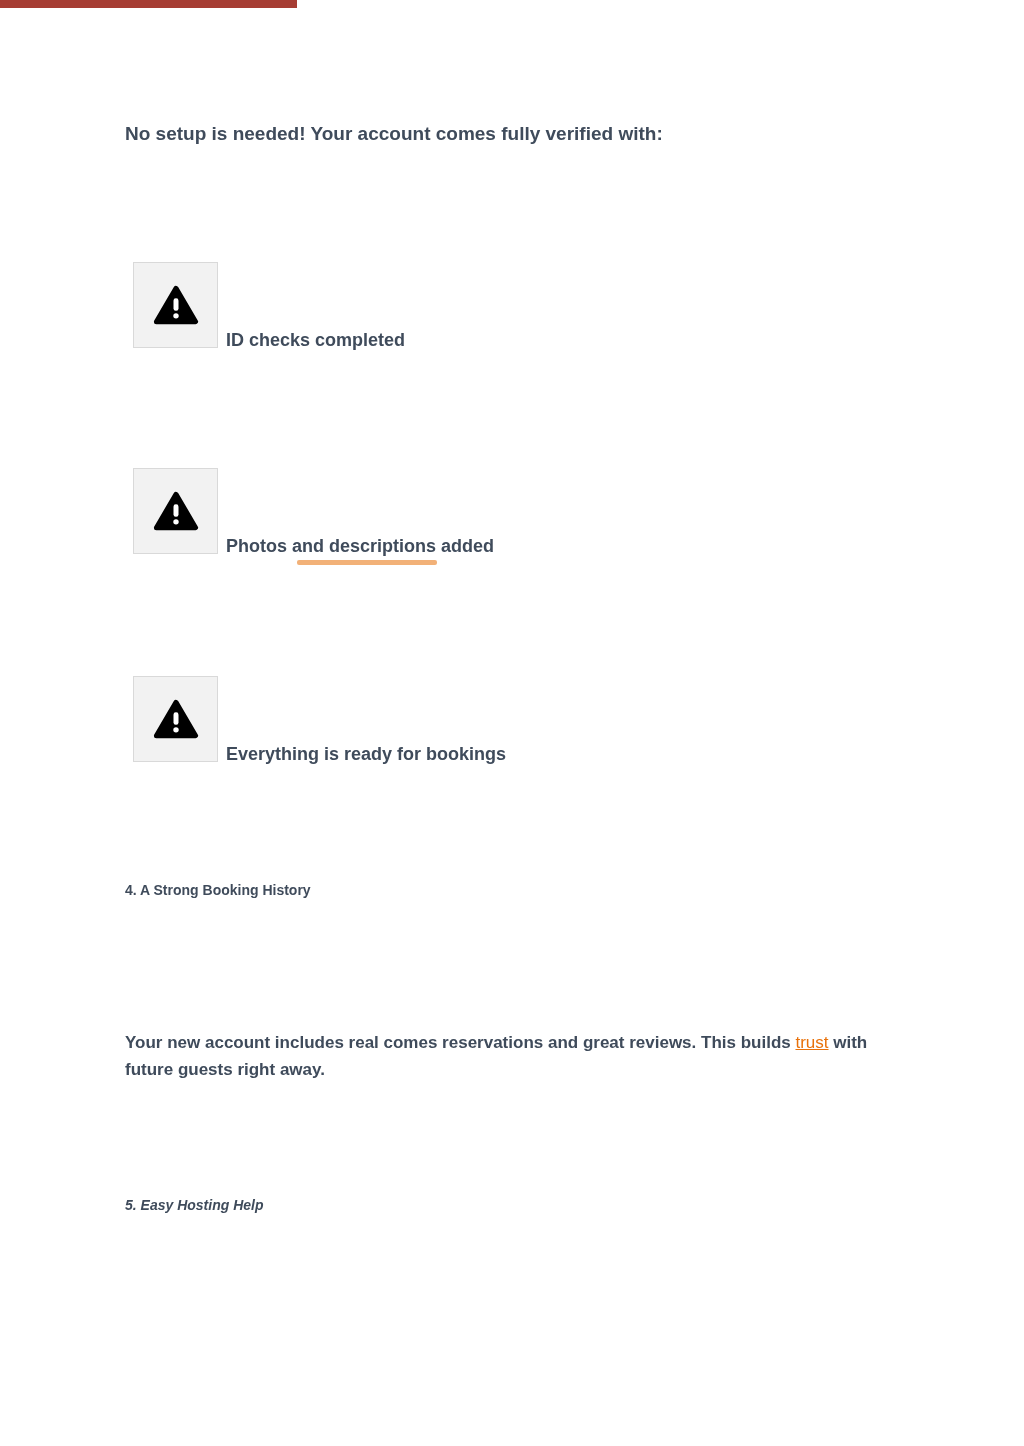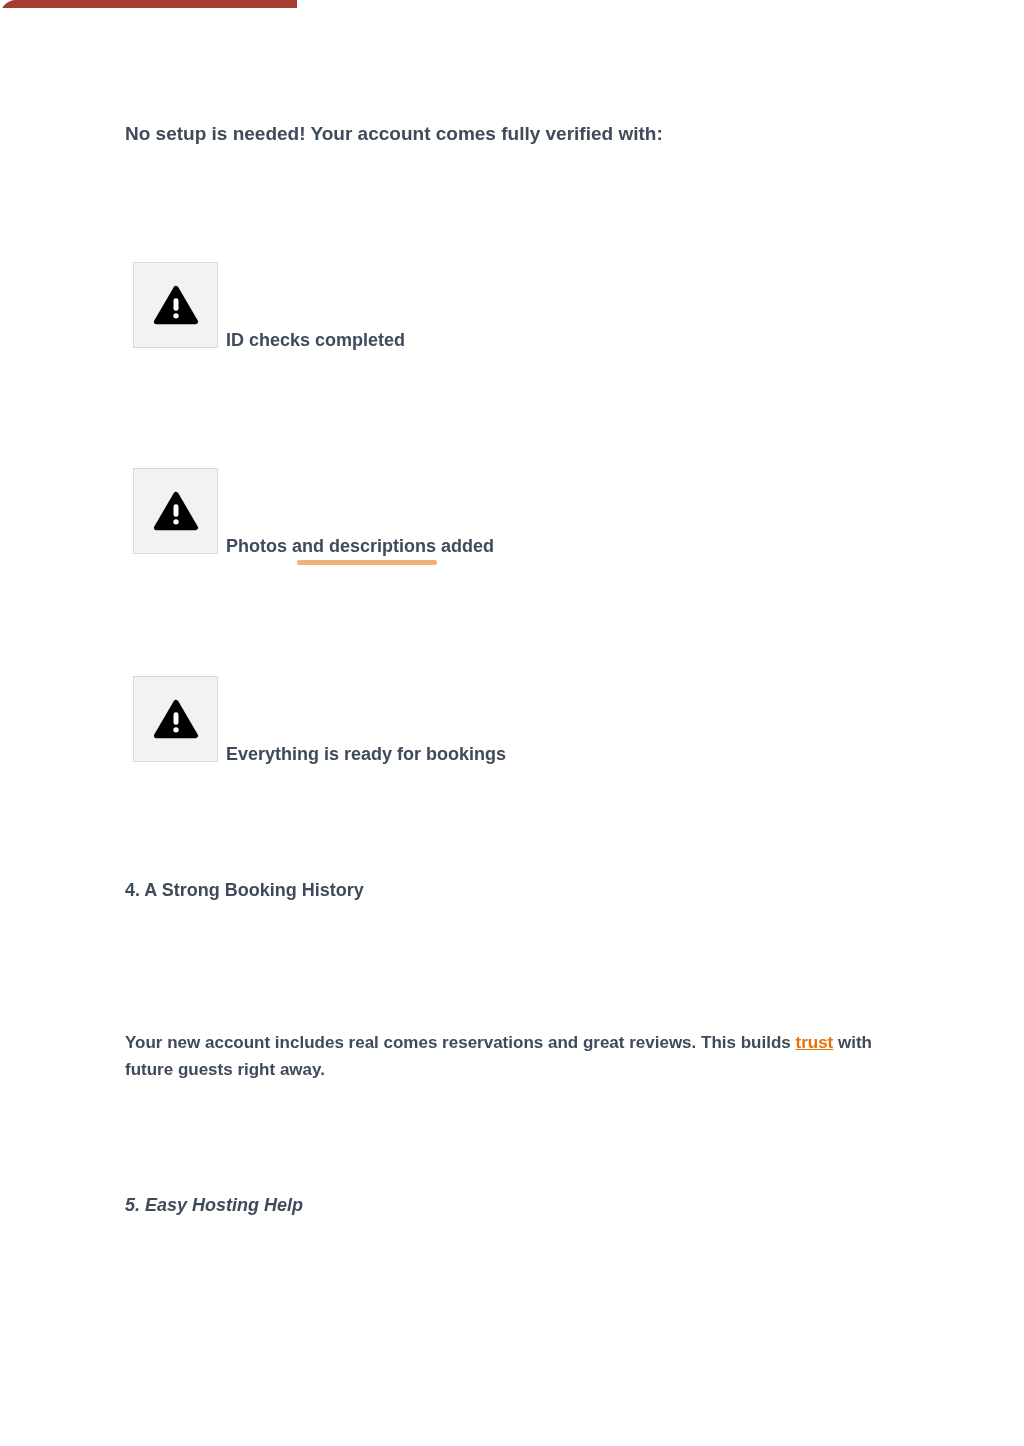--- a/index.html
+++ b/index.html
@@ -4,21 +4,20 @@
 <style>
   * { margin:0; padding:0; box-sizing:border-box; }
   html,body { background:#ffffff; }
   .page {
     position:relative;
     width:1024px; height:1446px;
     background:#ffffff;
     overflow:hidden;
     font-family:"Liberation Sans","DejaVu Sans",sans-serif;
     color:#3f4b5b;
-    border-radius:16px;
   }
   .top-bar {
     position:absolute; left:0; top:0;
     width:297px; height:8px;
     background:#a63d33;
   }
   .intro-heading {
     position:absolute; left:125px; top:123px;
     font-size:19px; font-weight:bold;
     color:#3f4b5b; white-space:nowrap;
@@ -42,36 +41,36 @@
   .item-3 { top:676px;padding-left:12px; }
   .obscured-link {
     position:absolute; left:164px; top:92px;
     width:140px; height:5px;
     background:rgba(232,113,10,0.55);
     border-radius:2px;
     filter:blur(0.6px);
   }
   .section-heading {
     position:absolute; left:125px;
-    font-size:18px; font-weight:bold; line-height:21px;
+    font-size:14px; font-weight:bold; line-height:21px;
     color:#3f4b5b; white-space:nowrap;
   }
   .heading-4 { top:880px; }
   .heading-5 { top:1195px;font-style:italic; }
   .body-paragraph {
     position:absolute; left:125px; top:1029px;
     width:762px;
     font-size:17px; font-weight:bold;
     line-height:27px;
     color:#3f4b5b;
   }
   .text-link {
     color:#e8710a;
     text-decoration:underline;
-    font-weight:bold;
+    font-weight:normal;
     cursor:pointer;
   }
   .warning-svg { display:block; }
 </style>
 </head>
 <body>
 
 <div class="page">
 
   <div class="top-bar"></div>

